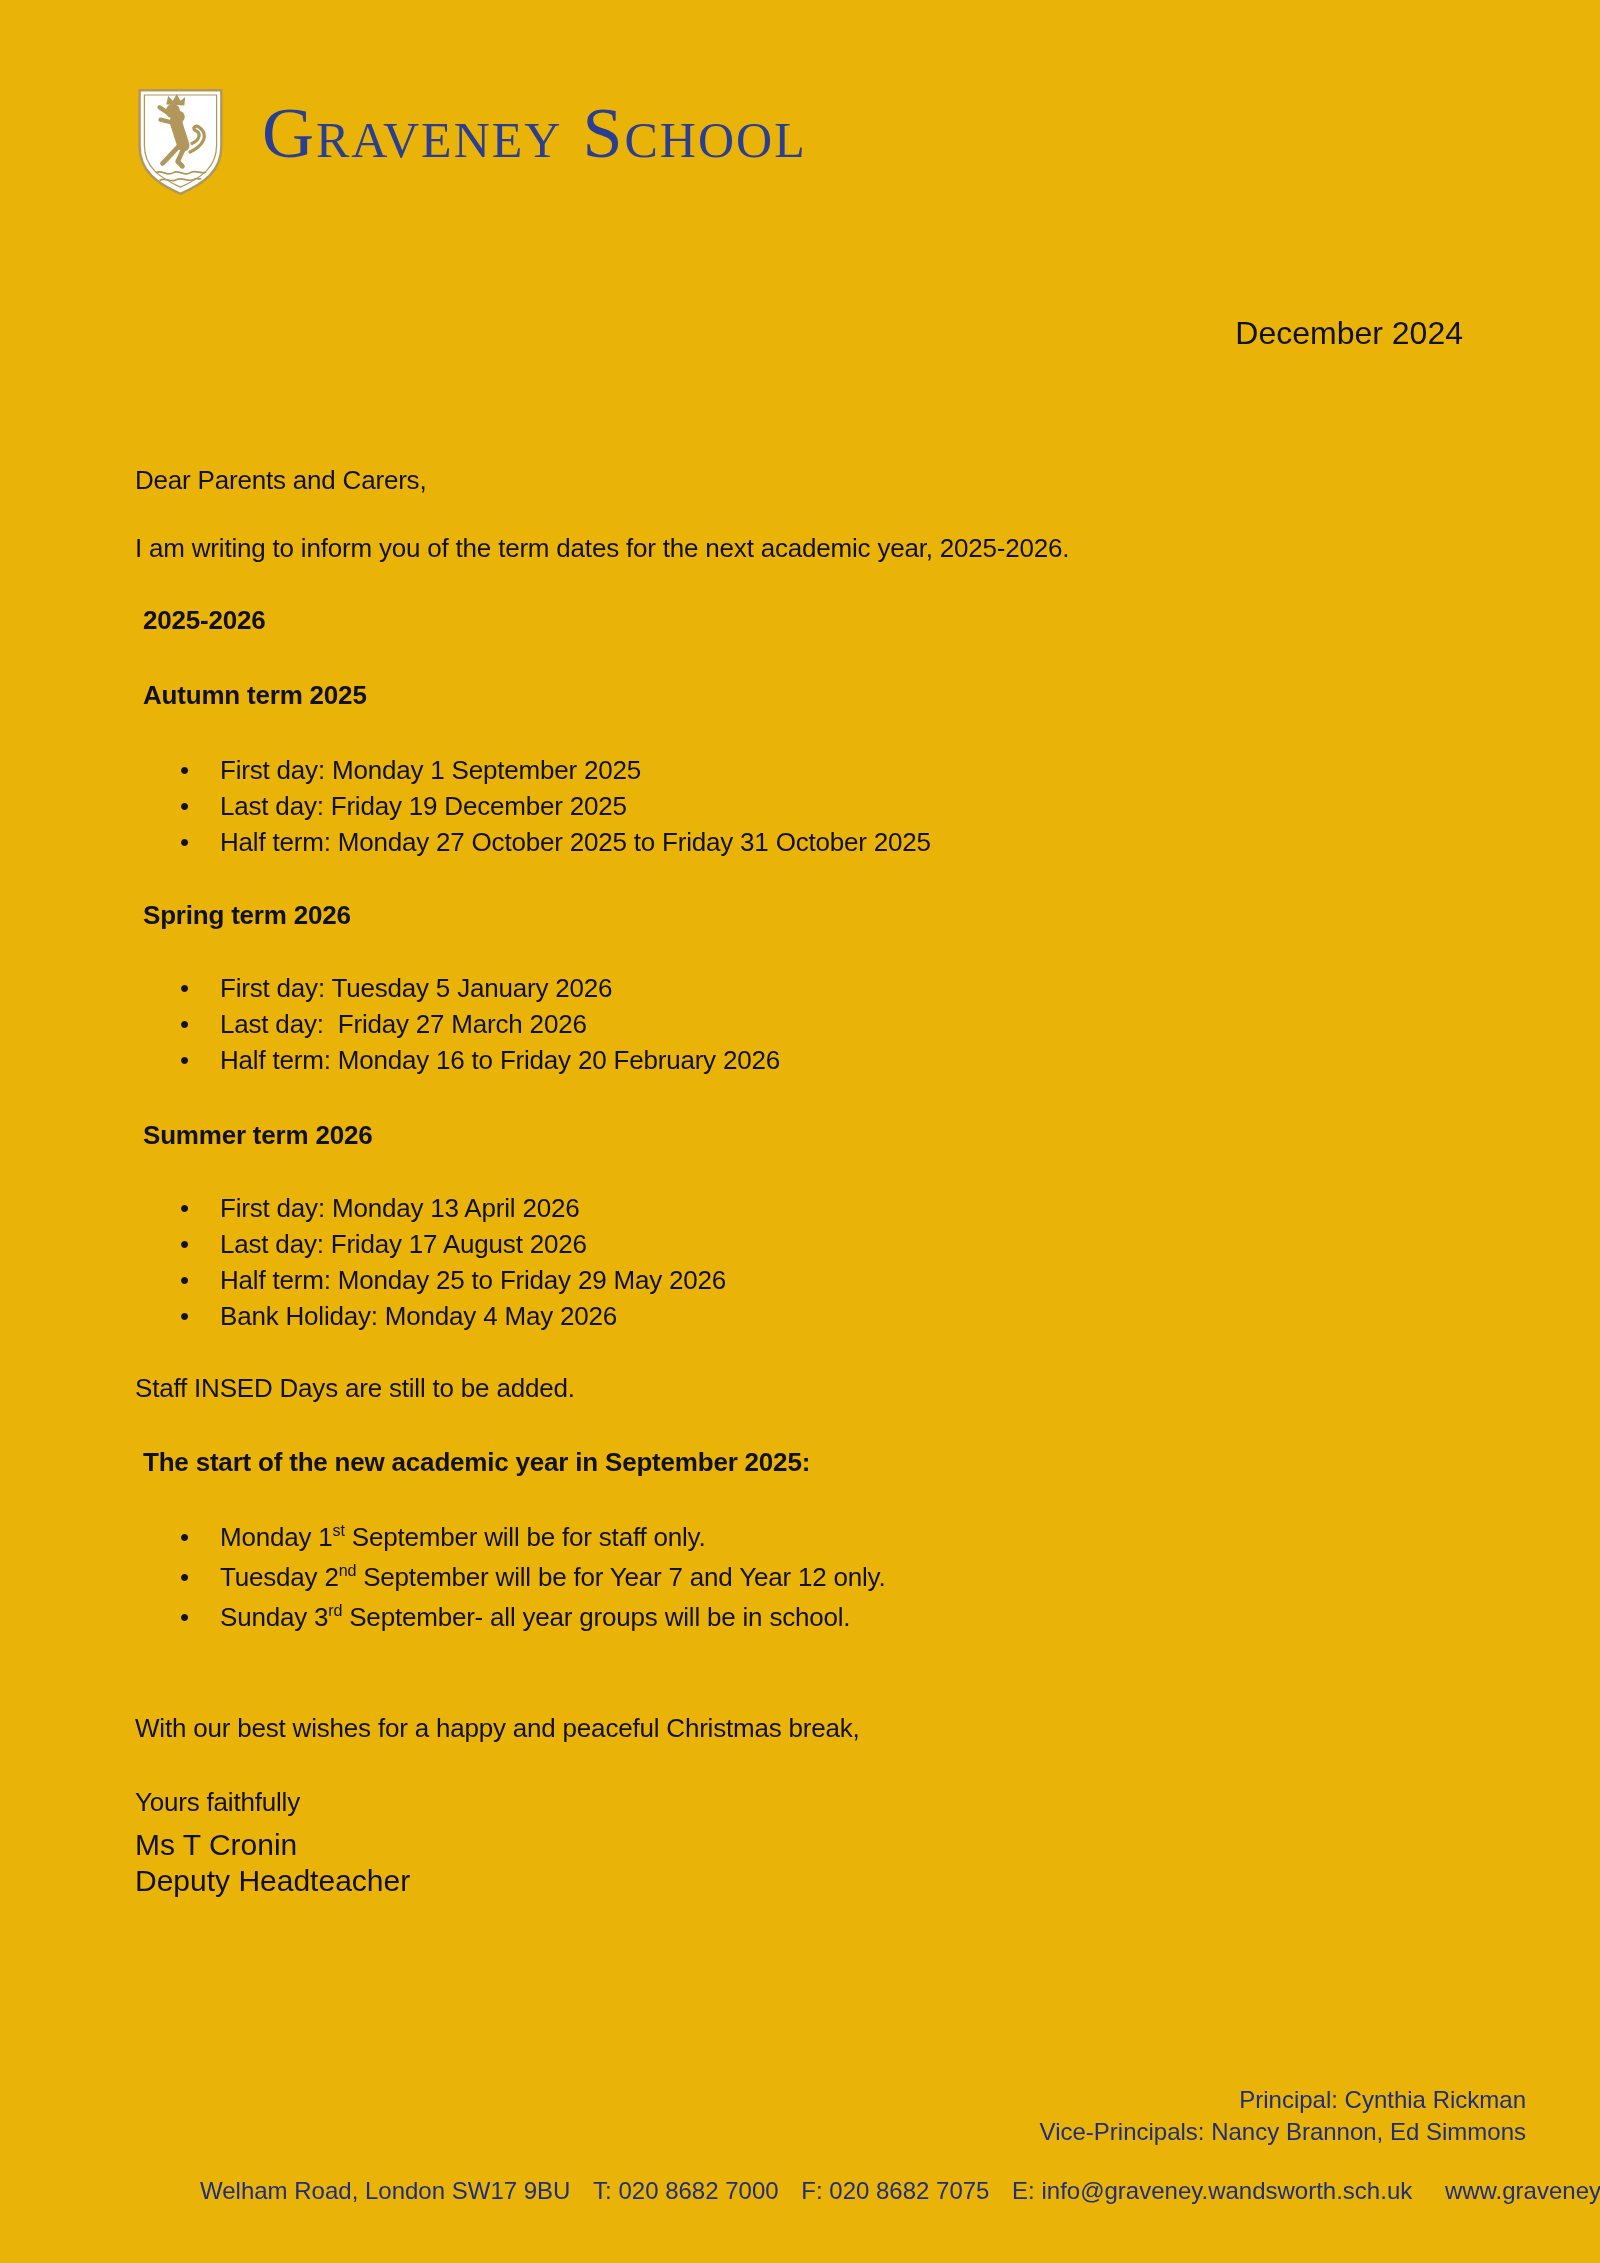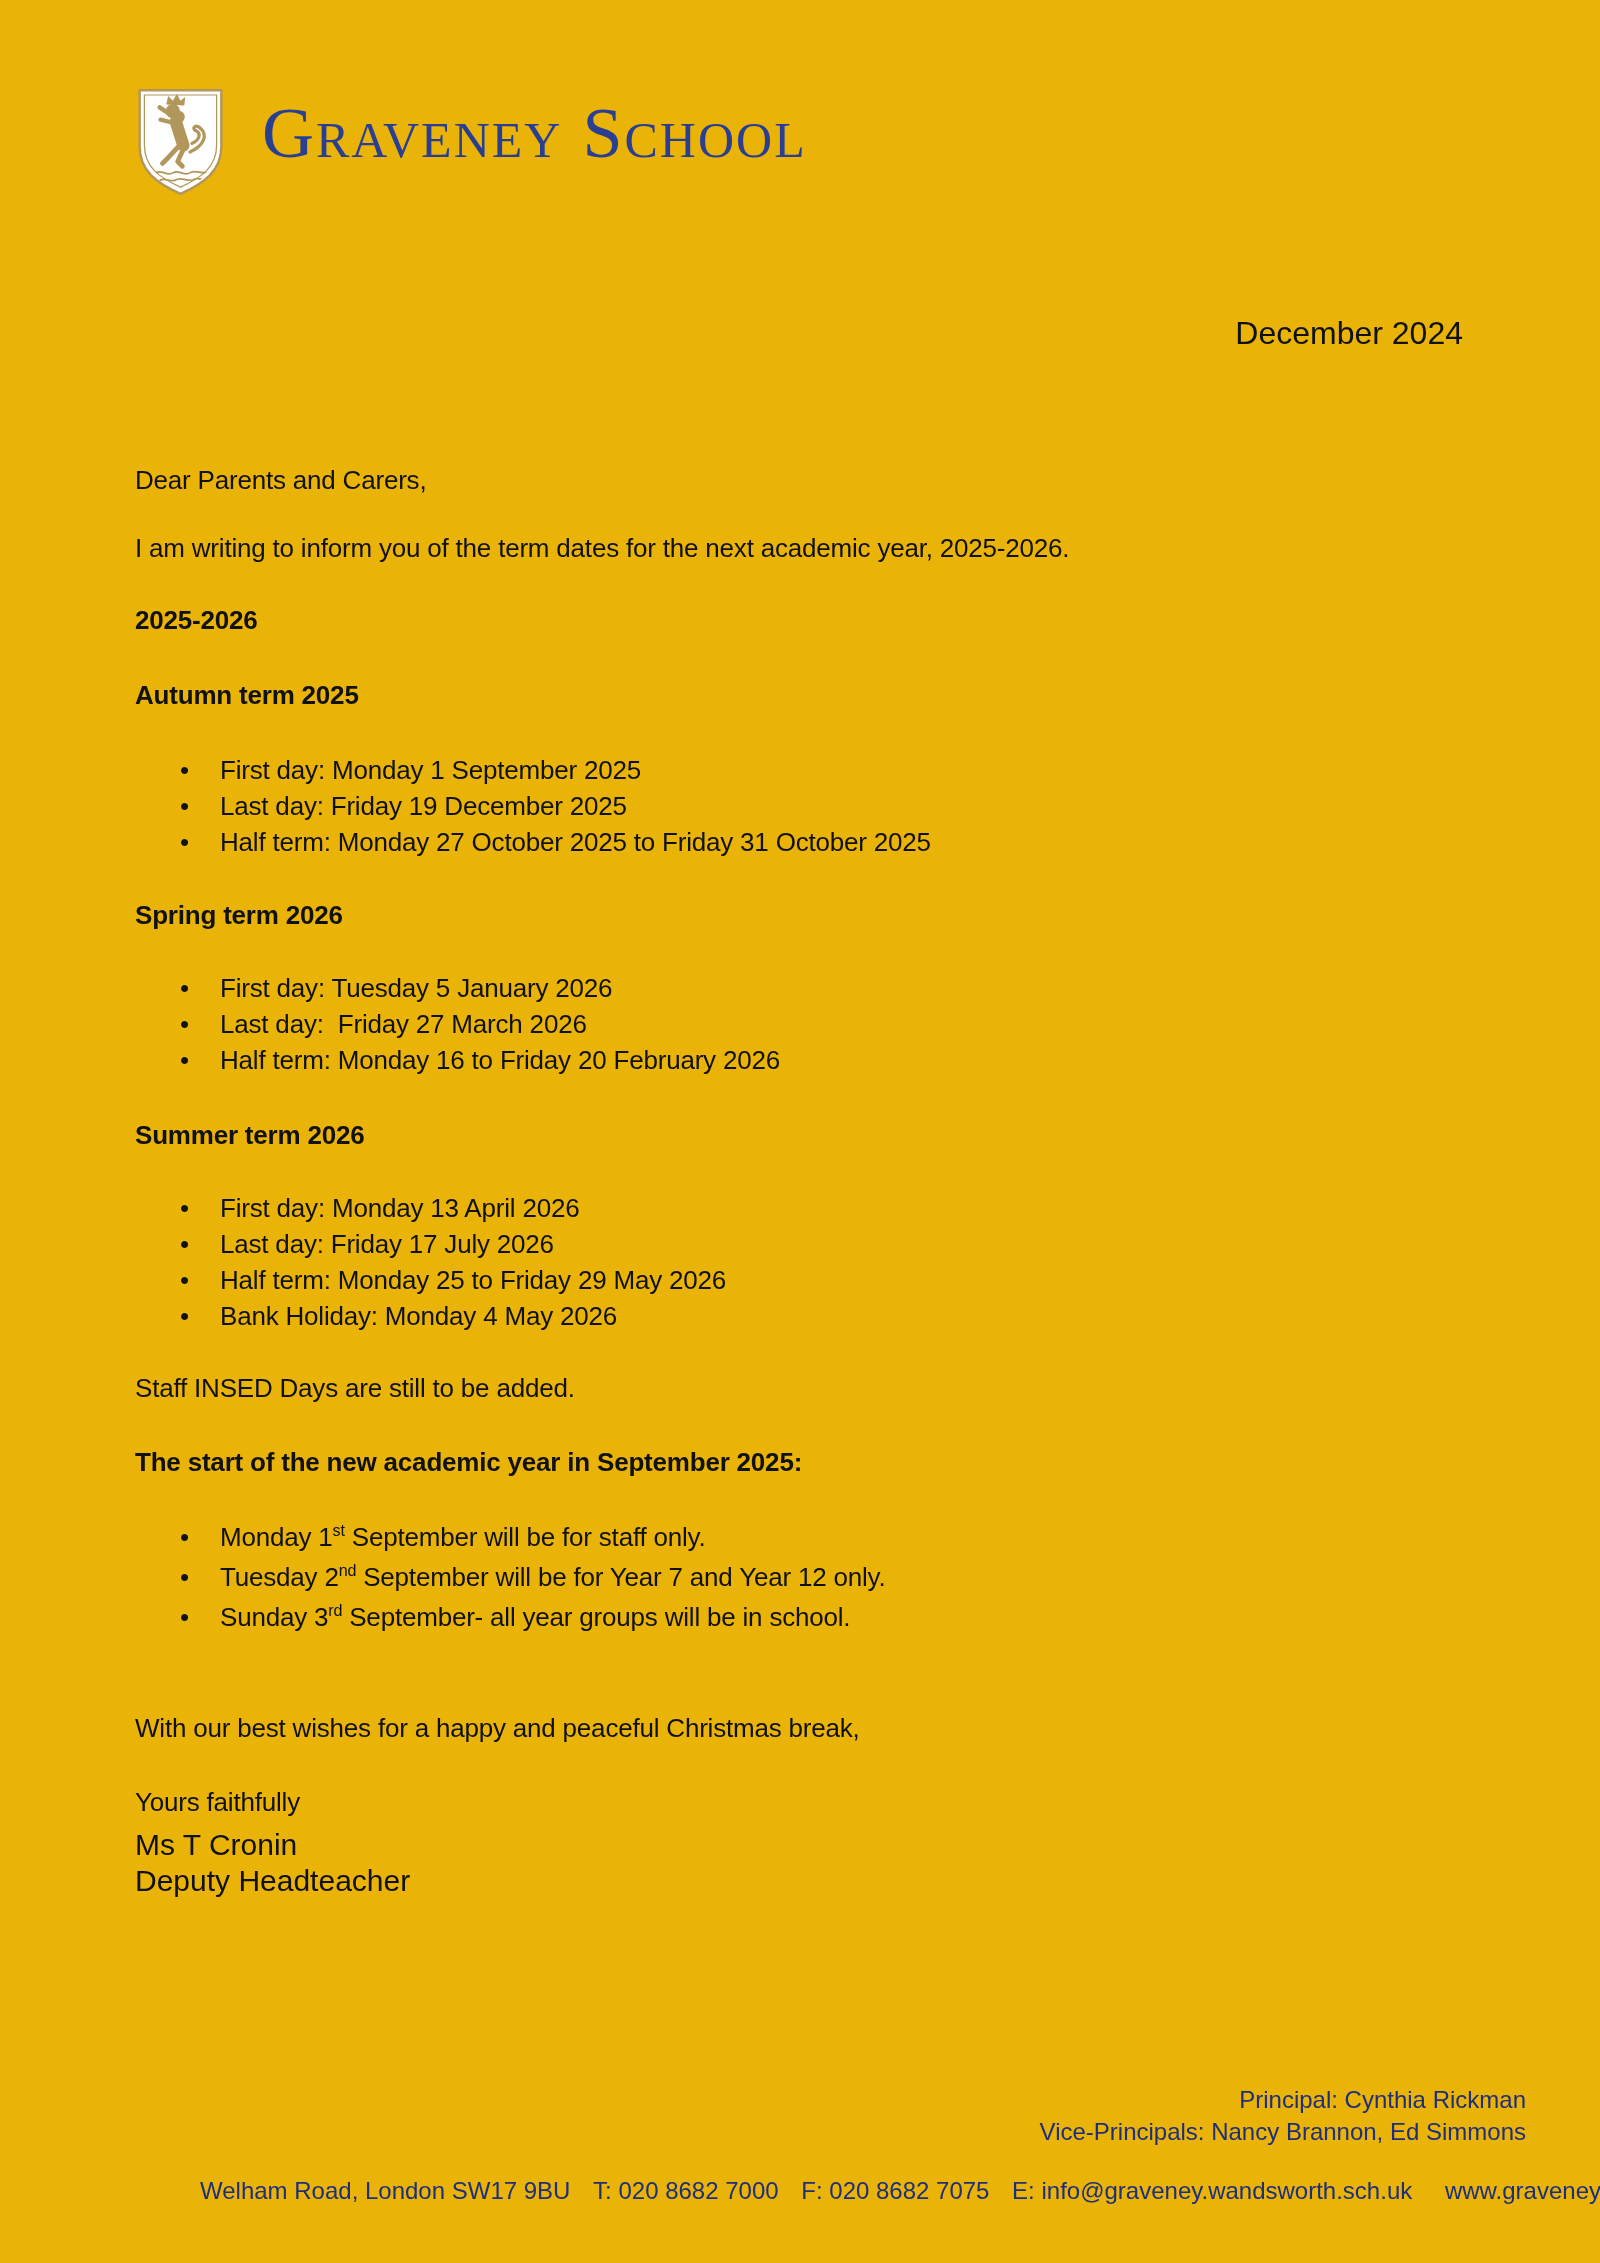--- a/index.html
+++ b/index.html
@@ -22,21 +22,21 @@
     letter-spacing:2px;
     color:#2b3f92;
     white-space:nowrap;
   }
   
   .line{
     position:absolute;left:135px;right:137px;
     font-size:26px;line-height:36px;letter-spacing:-0.2px;
     white-space:pre-wrap;
   }
-  .bold{font-weight:bold;}
+  .bold{font-weight:bold;margin-left:8px;}
   .date-line{position:absolute;right:137px;top:315px;font-size:32px;line-height:36px;text-align:right;}
   ul.bullets{
     position:absolute;left:135px;right:137px;
     margin:0;padding:0;list-style:none;
     font-size:26px;letter-spacing:-0.2px;
   }
   ul.bullets li{
     position:relative;
     padding-left:85px;
     line-height:36px;
@@ -121,21 +121,21 @@
   <div class="line bold" style="top:897px">Spring term 2026</div>
   <ul class="bullets" style="top:970px">
     <li>First day: Tuesday 5 January 2026</li>
     <li>Last day:  Friday 27 March 2026</li>
     <li>Half term: Monday 16 to Friday 20 February 2026</li>
   </ul>
 
   <div class="line bold" style="top:1117px">Summer term 2026</div>
   <ul class="bullets" style="top:1190px">
     <li>First day: Monday 13 April 2026</li>
-    <li>Last day: Friday 17 July 2026</li>
+    <li>Last day: Friday 17 August 2026</li>
     <li>Half term: Monday 25 to Friday 29 May 2026</li>
     <li>Bank Holiday: Monday 4 May 2026</li>
   </ul>
 
   <div class="line" style="top:1370px">Staff INSED Days are still to be added.</div>
 
   <div class="line bold" style="top:1444px">The start of the new academic year in September 2025:</div>
   <ul class="bullets wide" style="top:1517px">
     <li><span>Monday 1</span><sup class="ord">st</sup><span> September will be for staff only.</span></li>
     <li><span>Tuesday 2</span><sup class="ord">nd</sup><span> September will be for Year 7 and Year 12 only.</span></li>

